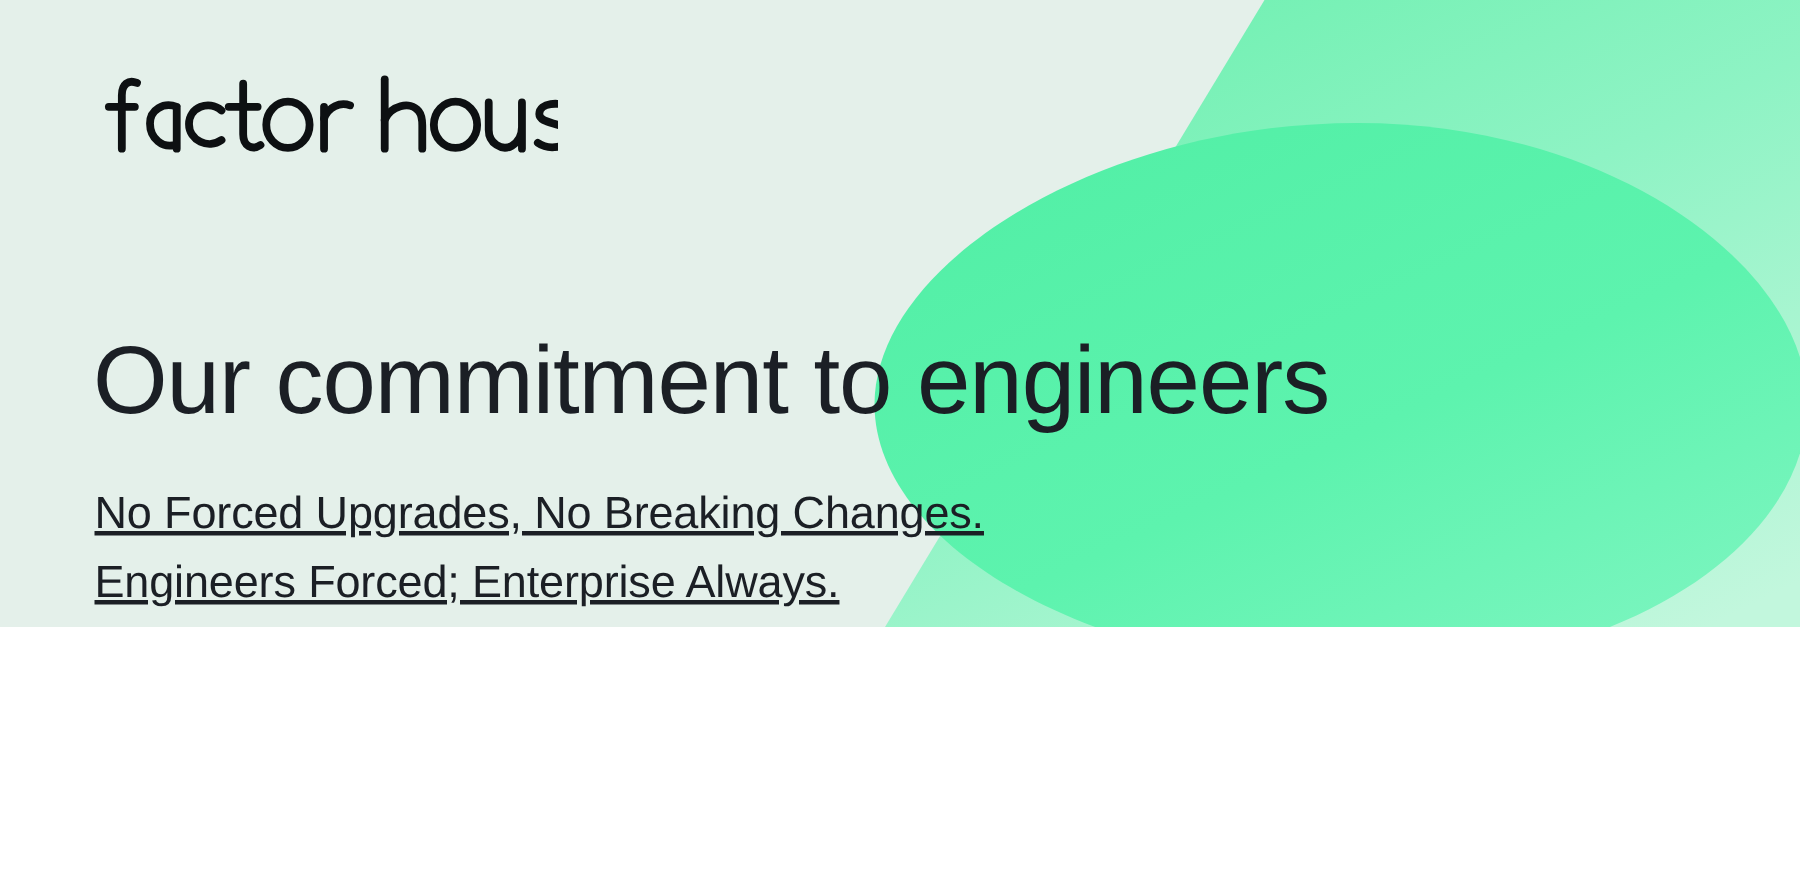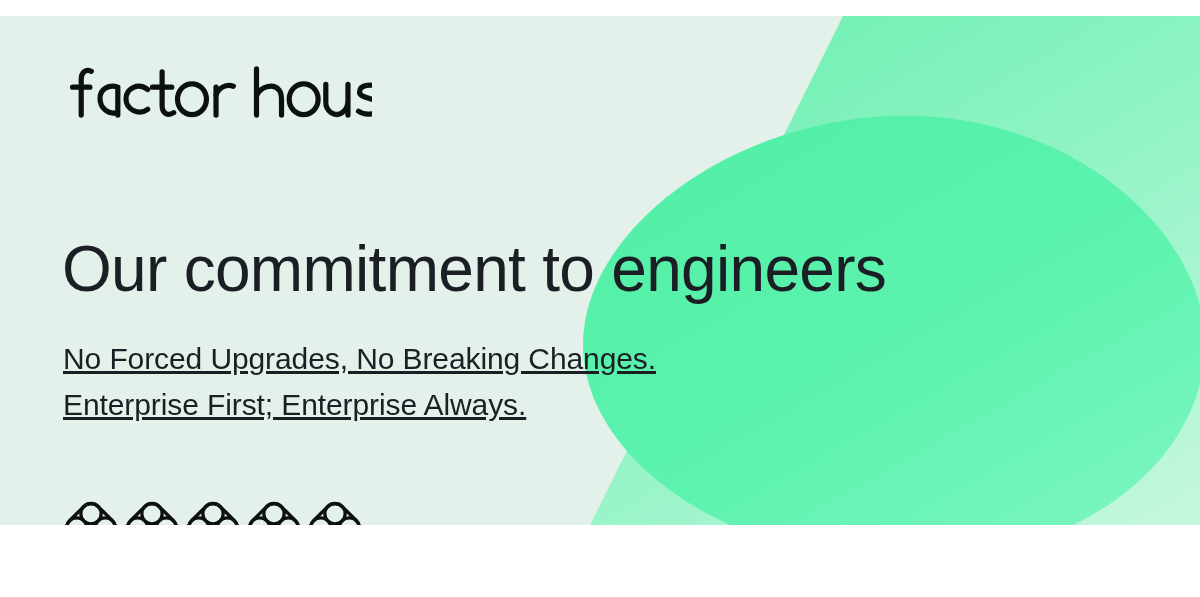--- a/index.html
+++ b/index.html
@@ -6,25 +6,24 @@
   html, body {
     margin: 0;
     padding: 0;
     background: #ffffff;
   }
   * { box-sizing: border-box; }
 
   .banner {
     position: relative;
     width: 1200px;
-    height: 509px;
+    height: 418px;
     overflow: hidden;
     background: #e4f0ea;
     font-family: "Liberation Sans", "DejaVu Sans", sans-serif;
-    margin-top: 16px;
     -webkit-font-smoothing: antialiased;
   }
 
   
   .graphics {
     position: absolute;
     inset: 0;
     width: 100%;
     height: 100%;
     pointer-events: none;
@@ -148,21 +147,21 @@
         <path d="M 322 23 C 315 18 301 19 301 27 C 301 35 322 32 322 42 C 322 51 307 52 300 47"></path>
 
         <path d="M 333 34 H 361 C 361 24 354 18.5 346.5 18.5 C 338 18.5 331 25.5 331 34.5 C 331 44 338.5 51 347 51 C 353 51 357.5 48.5 360 45"></path>
       </g>
     </svg>
 
     <h1 class="headline">Our commitment to engineers</h1>
 
     <p class="subhead">
       <span class="subhead-line">No Forced Upgrades, No Breaking Changes.</span>
-      <span class="subhead-line">Enterprise First; Enterprise Always.</span>
+      <span class="subhead-line">Engineers Forced; Enterprise Always.</span>
     </p>
 
     <div class="marks">
       <svg class="mark" viewBox="0 0 60 60" aria-hidden="true">
         <g transform="rotate(45 30 30)" fill="none" stroke="#0d1012" stroke-width="3.4">
           <rect x="9" y="9" width="42" height="42" rx="11" ry="11"></rect>
           <circle cx="19.5" cy="19.5" r="10.5"></circle>
           <circle cx="40.5" cy="19.5" r="10.5"></circle>
           <circle cx="19.5" cy="40.5" r="10.5"></circle>
           <circle cx="40.5" cy="40.5" r="10.5"></circle>

